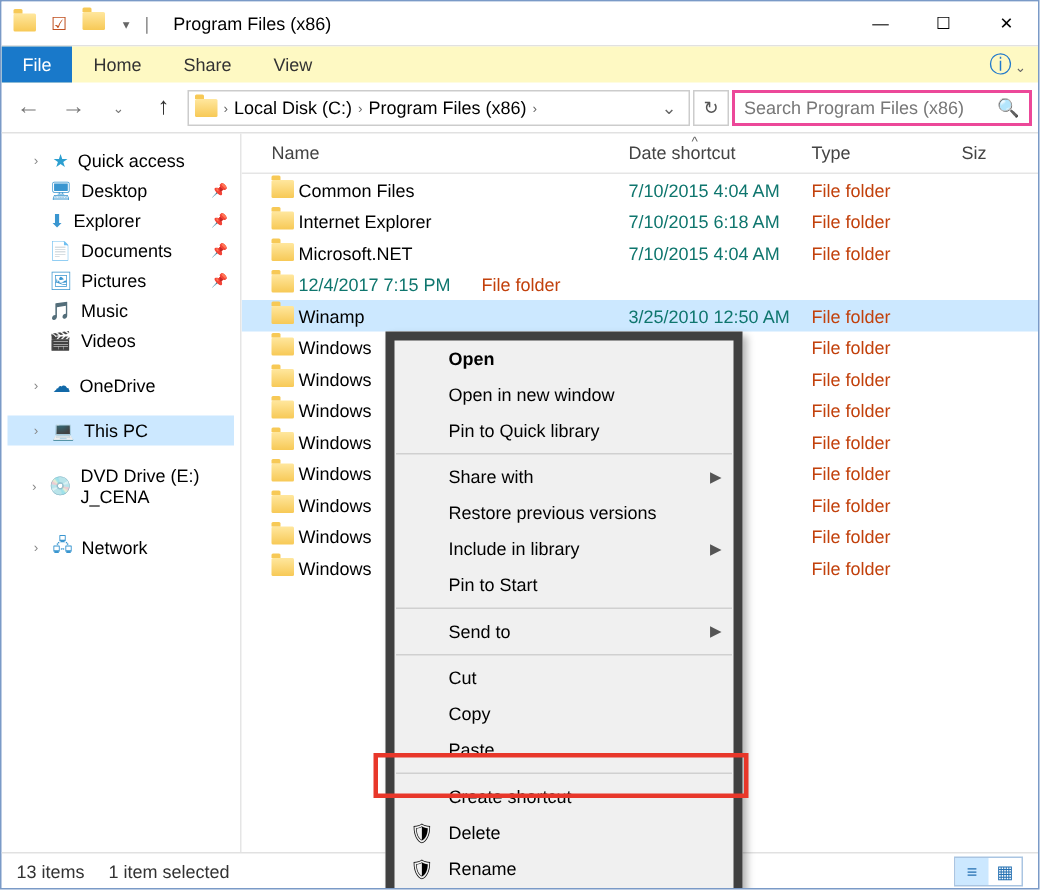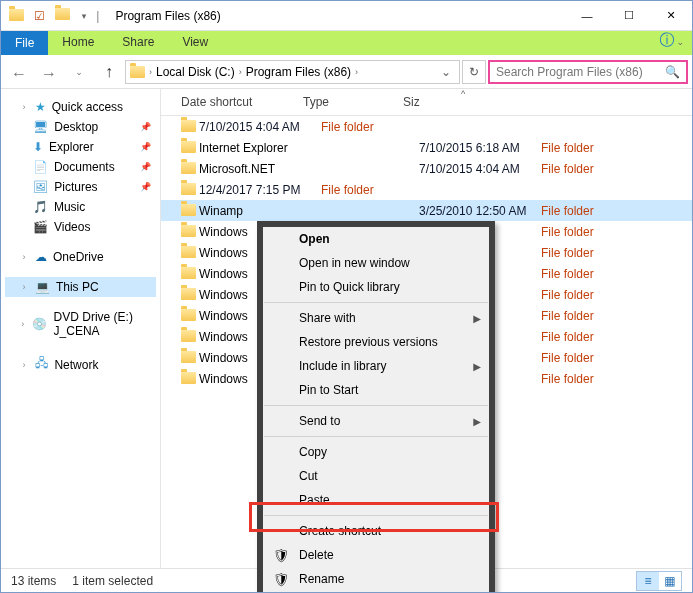--- a/index.html
+++ b/index.html
@@ -5,21 +5,21 @@
 *{box-sizing:border-box;margin:0;padding:0;font-family:"Segoe UI",Arial,sans-serif;font-size:12px;user-select:none}
 body{background:#fff;width:693px;height:593px;overflow:hidden;position:relative;border:1px solid #7a9ac7}
 .titlebar{height:30px;display:flex;align-items:center;background:#fff;border-bottom:1px solid #e1e1e1}
 .qat{display:flex;align-items:center;gap:10px;padding:0 8px}
 .folder-icon-sm{font-size:14px}
 .qat-item{color:#444}
 .qat-divider{color:#888}
 .title{margin-left:6px;color:#000}
 .win-controls{margin-left:auto;display:flex}
 .win-btn{width:42px;height:30px;display:flex;align-items:center;justify-content:center;font-size:11px}
-.ribbon-tabs{height:24px;display:flex;align-items:flex-start;background:#bef264}
+.ribbon-tabs{height:24px;display:flex;align-items:center;background:#fef9c3}
 .file-tab{background:#1979ca;color:#fff;padding:4px 14px;height:24px;line-height:16px}
 .tab{padding:4px 14px;color:#333}
 .help-icon{margin-left:auto;margin-right:8px;color:#2078cb;font-size:15px}
 .chev{color:#666;font-size:9px;margin-left:2px}
 .addr-bar{height:34px;display:flex;align-items:center;padding:4px;border-bottom:1px solid #e1e1e1;gap:2px}
 .nav-btn{width:28px;height:26px;display:flex;align-items:center;justify-content:center;color:#777;font-size:16px}
 .nav-btn.enabled{color:#333}
 .breadcrumb{flex:1;display:flex;align-items:center;border:1px solid #ccc;height:24px;background:#fff;padding:0 4px;gap:4px}
 .bc-sep{color:#666;font-size:9px}
 .bc-drop{margin-left:auto;color:#666;padding:0 4px}
@@ -39,21 +39,21 @@
 .col-name{width:238px}
 .col-date{width:122px}
 .col-type{width:100px}
 .col-size{flex:1}
 .sort-ind{position:absolute;left:300px;top:0;font-size:9px;color:#666}
 .filelist{flex:1;overflow:hidden;position:relative}
 .row{display:flex;align-items:center;padding:2px 8px 2px 20px;height:21px}
 .row.sel{background:#cce8ff}
 .row .ico{width:18px;font-size:14px}
 .row .name{width:220px}
-.row .date{width:122px;color:#0f172a}
+.row .date{width:122px;color:#0f766e}
 .row .type{width:100px;color:#c2410c}
 .ctx-menu{position:absolute;left:256px;top:220px;width:238px;background:#f0f0f0;border:6px solid #404040;box-shadow:3px 3px 5px rgba(0,0,0,.3);z-index:10}
 .ctx-menu .mi{display:flex;align-items:center;padding:5px 8px 5px 36px;position:relative}
 .ctx-menu .mi.bold{font-weight:600}
 .ctx-menu .sep{height:1px;background:#d0d0d0;margin:3px 1px}
 .ctx-menu .arr{margin-left:auto;font-size:10px;color:#555}
 .ctx-menu .shield{position:absolute;left:10px;font-size:13px}
 .hl-box{position:absolute;left:248px;top:501px;width:250px;height:30px;border:3px solid #e8372a;z-index:11;pointer-events:none}
 .status{position:absolute;bottom:0;left:0;right:0;height:24px;border-top:1px solid #e1e1e1;display:flex;align-items:center;padding:0 10px;gap:16px;color:#333}
 .view-switch{margin-left:auto;display:flex;border:1px solid #aac5e2}
@@ -178,27 +178,29 @@
     <div class="item">
         <span class="exp">›</span>
         <span class="icon-net">🖧</span>
         <span>Network</span>
       </div>
   </div>
 
   <div class="content">
     <div class="cols" style="position:relative">
       <span class="sort-ind">^</span>
+      <div class="col-name">Name</div>
       <div class="col-date">Date shortcut</div>
       <div class="col-type">Type</div>
       <div class="col-size">Siz</div>
     </div>
     <div class="filelist" id="filelist">
         <div class="row">
           <span class="ico"><span class="icon-folder"></span></span>
+          <span class="name">Common Files</span>
           <span class="date">7/10/2015 4:04 AM</span>
           <span class="type">File folder</span>
         </div>
         <div class="row">
           <span class="ico"><span class="icon-folder"></span></span>
           <span class="name">Internet Explorer</span>
           <span class="date">7/10/2015 6:18 AM</span>
           <span class="type">File folder</span>
         </div>
         <div class="row">
@@ -284,22 +286,22 @@
       <span>Include in library</span>
       <span class="arr">▶</span>
     </div>
   <div class="mi">Pin to Start</div>
   <div class="sep"></div>
   <div class="mi">
       <span>Send to</span>
       <span class="arr">▶</span>
     </div>
   <div class="sep"></div>
+  <div class="mi">Cut</div>
   <div class="mi">Copy</div>
-  <div class="mi">Cut</div>
   <div class="mi">Paste</div>
   <div class="sep"></div>
   <div class="mi">Create shortcut</div>
   <div class="mi">
       <span class="shield">🛡</span>
       <span>Delete</span>
     </div>
   <div class="mi">
       <span class="shield">🛡</span>
       <span>Rename</span>

